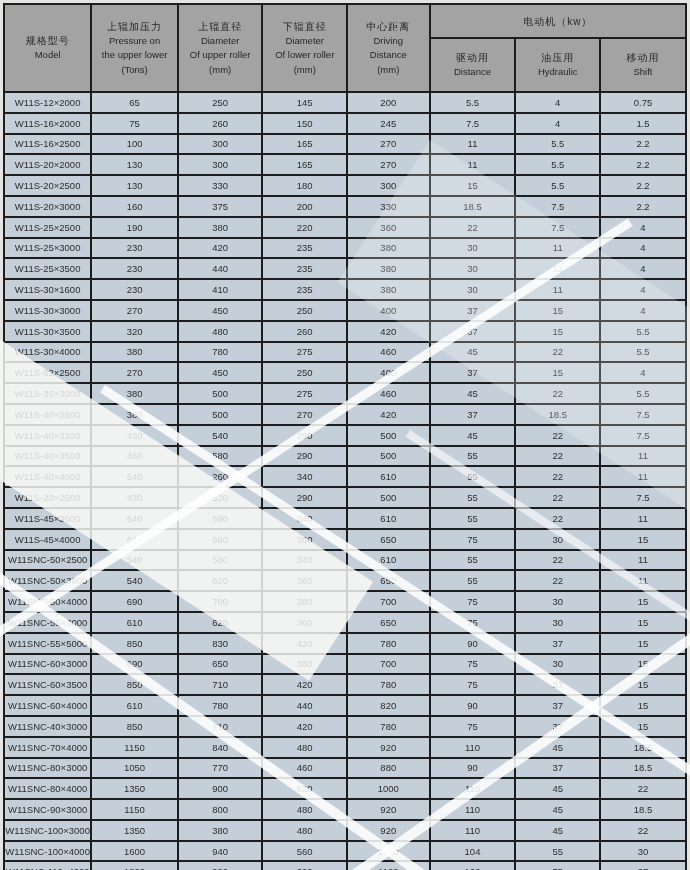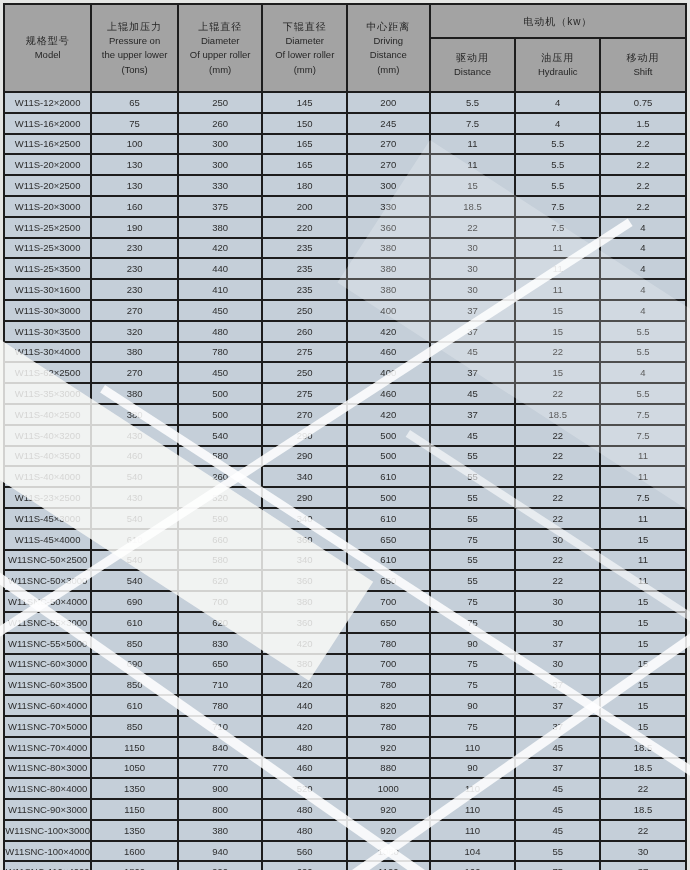--- a/index.html
+++ b/index.html
@@ -426,21 +426,21 @@
             <td>W11SNC-60×4000</td>
             <td>610</td>
             <td>780</td>
             <td>440</td>
             <td>820</td>
             <td>90</td>
             <td>37</td>
             <td>15</td>
           </tr>
           <tr>
-            <td>W11SNC-70×5000</td>
+            <td>W11SNC-40×3000</td>
             <td>850</td>
             <td>710</td>
             <td>420</td>
             <td>780</td>
             <td>75</td>
             <td>37</td>
             <td>15</td>
           </tr>
           <tr>
             <td>W11SNC-70×4000</td>

